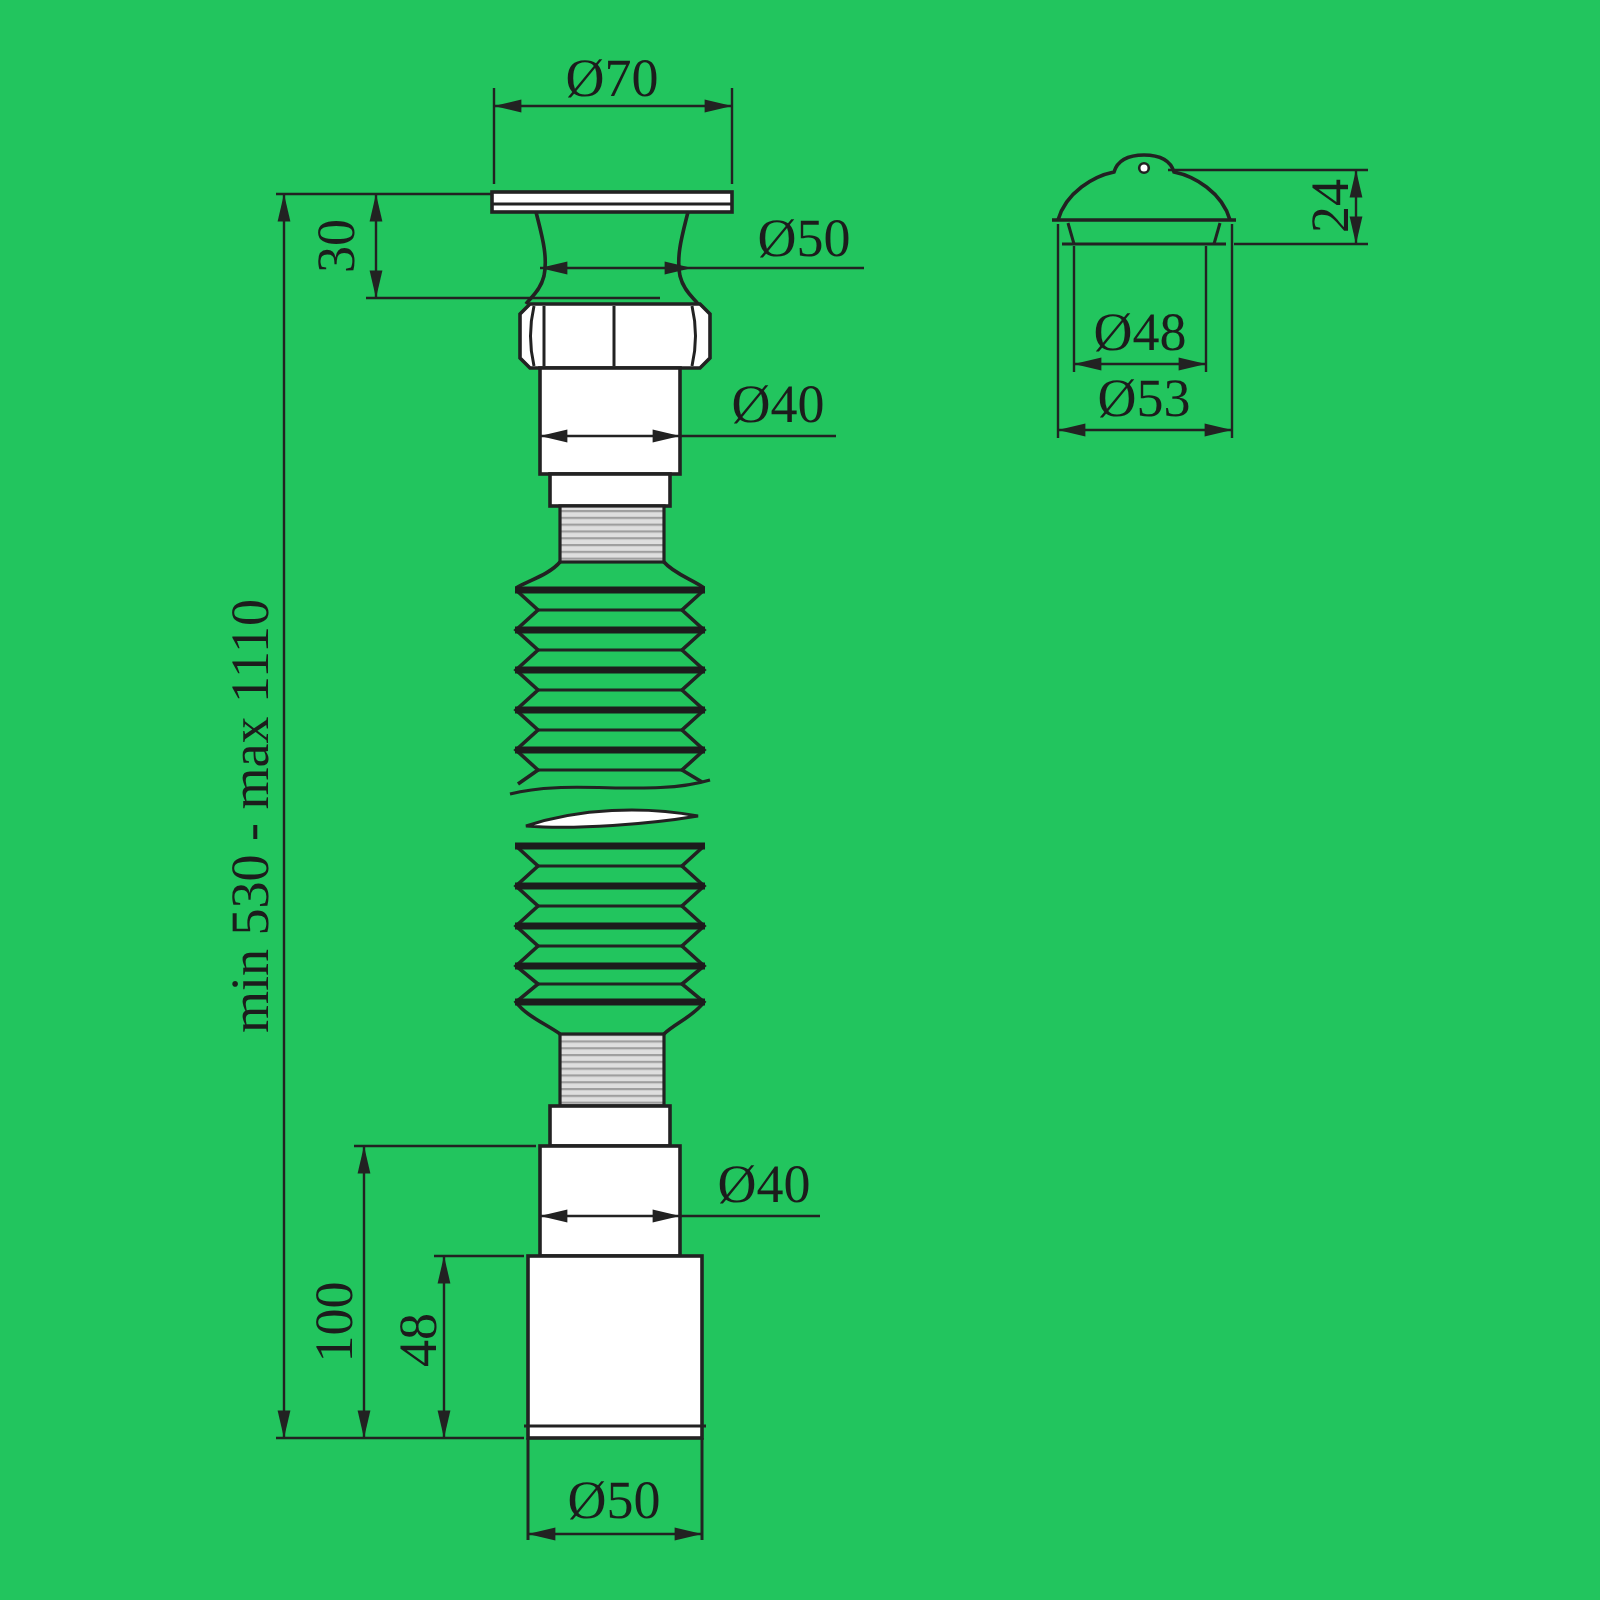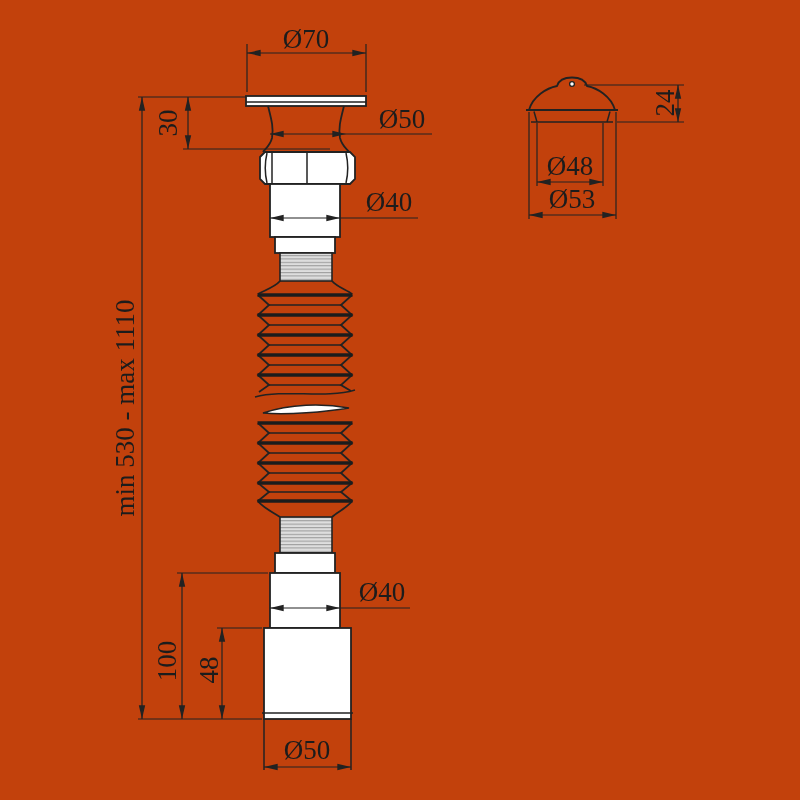--- a/index.html
+++ b/index.html
@@ -1,16 +1,16 @@
 <!DOCTYPE html>
 <html><head>
 <meta charset="utf-8">
 <style>
   html,body{margin:0;padding:0;background:#ffffff;}
-  .canvas{width:800px;height:800px;background:#c2410c;position:relative;overflow:hidden;}
+  .canvas{width:800px;height:800px;background:#22c55e;position:relative;overflow:hidden;}
   svg{display:block;}
   text{font-family:"Liberation Serif","DejaVu Serif",serif;fill:#1c1c1c;}
   .dimtxt{font-size:27px;}
   .part{fill:#ffffff;stroke:#222222;stroke-width:1.8;}
   .pline{fill:none;stroke:#222222;stroke-width:1.8;}
   .thin{fill:none;stroke:#222222;stroke-width:1.5;}
   .dim{fill:none;stroke:#222222;stroke-width:1.2;}
   .band{stroke:#1c1c1c;stroke-width:3.6;}
   .vline{stroke:#222222;stroke-width:1.5;}
 </style>

